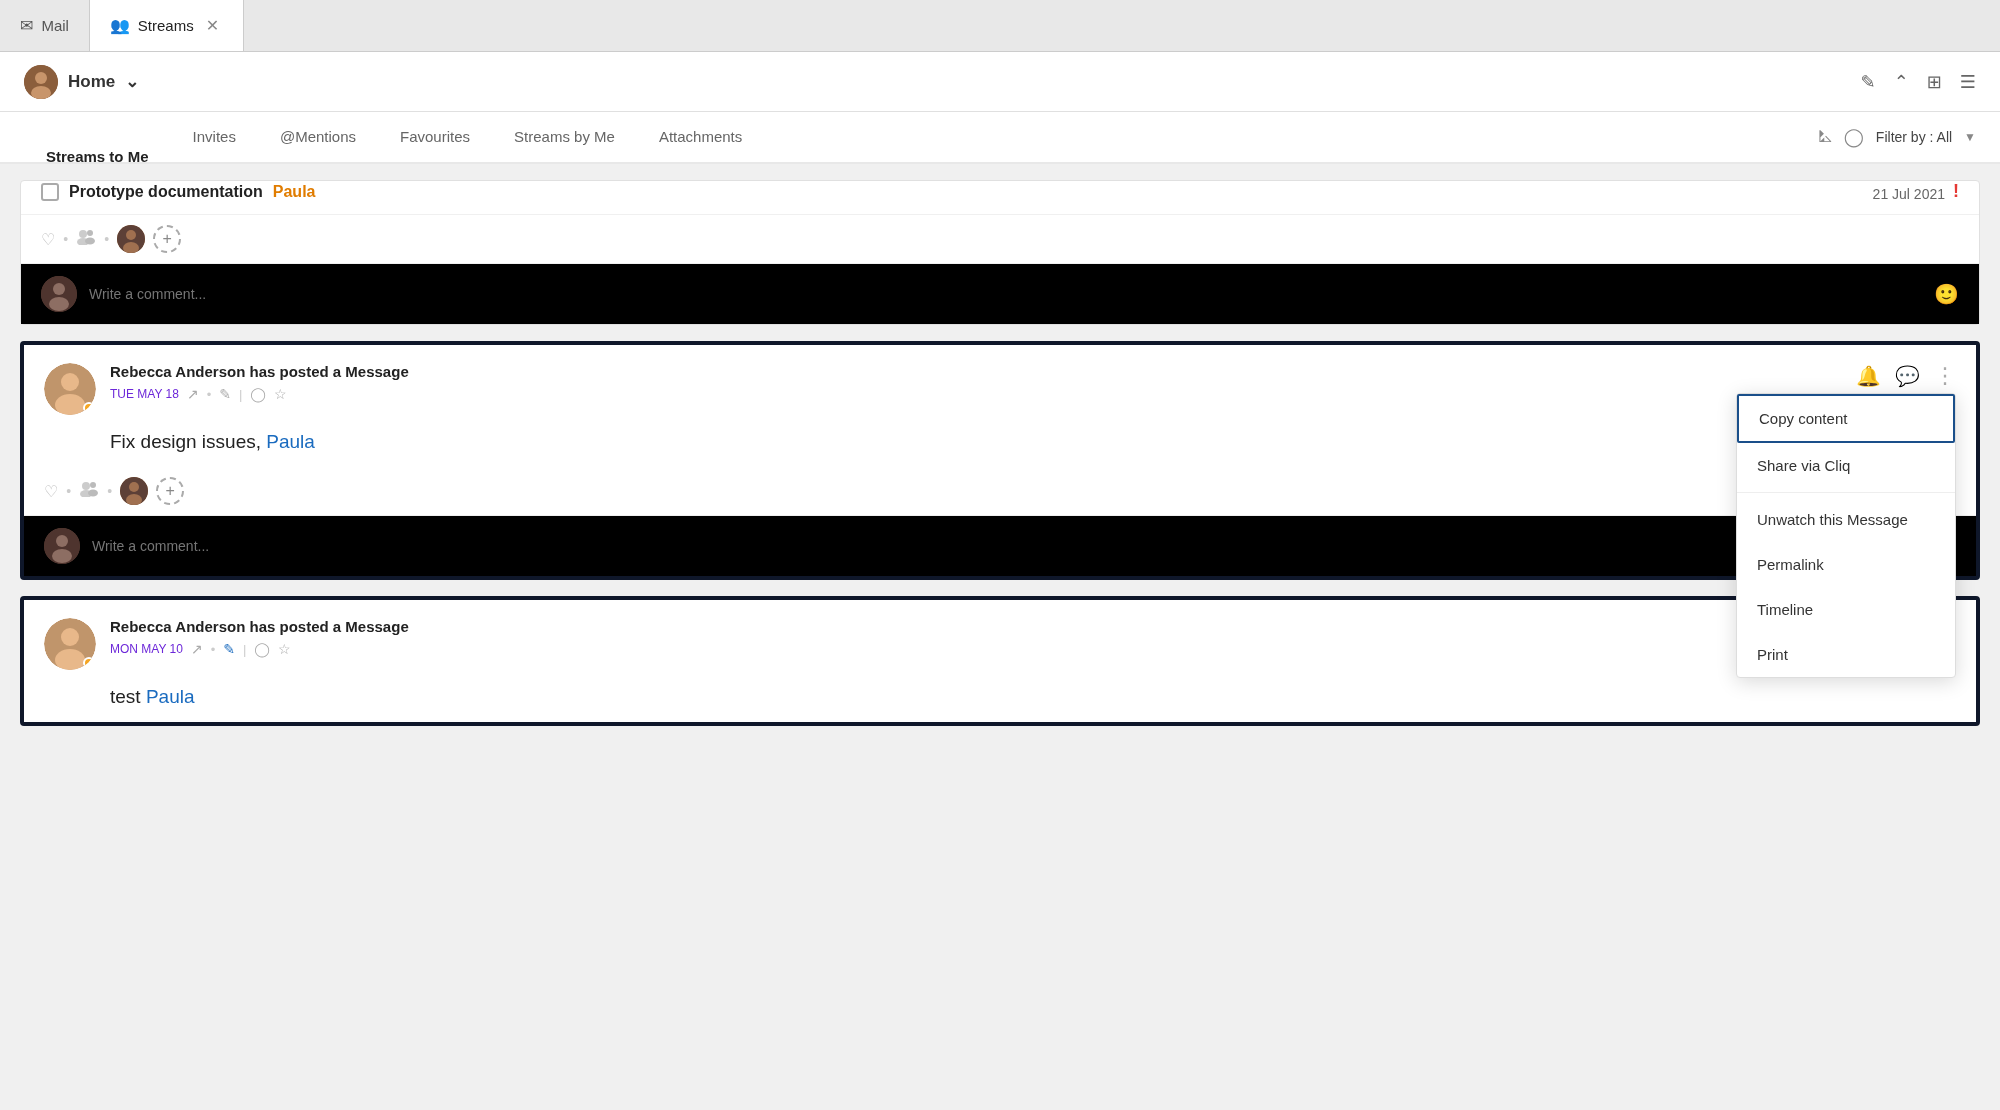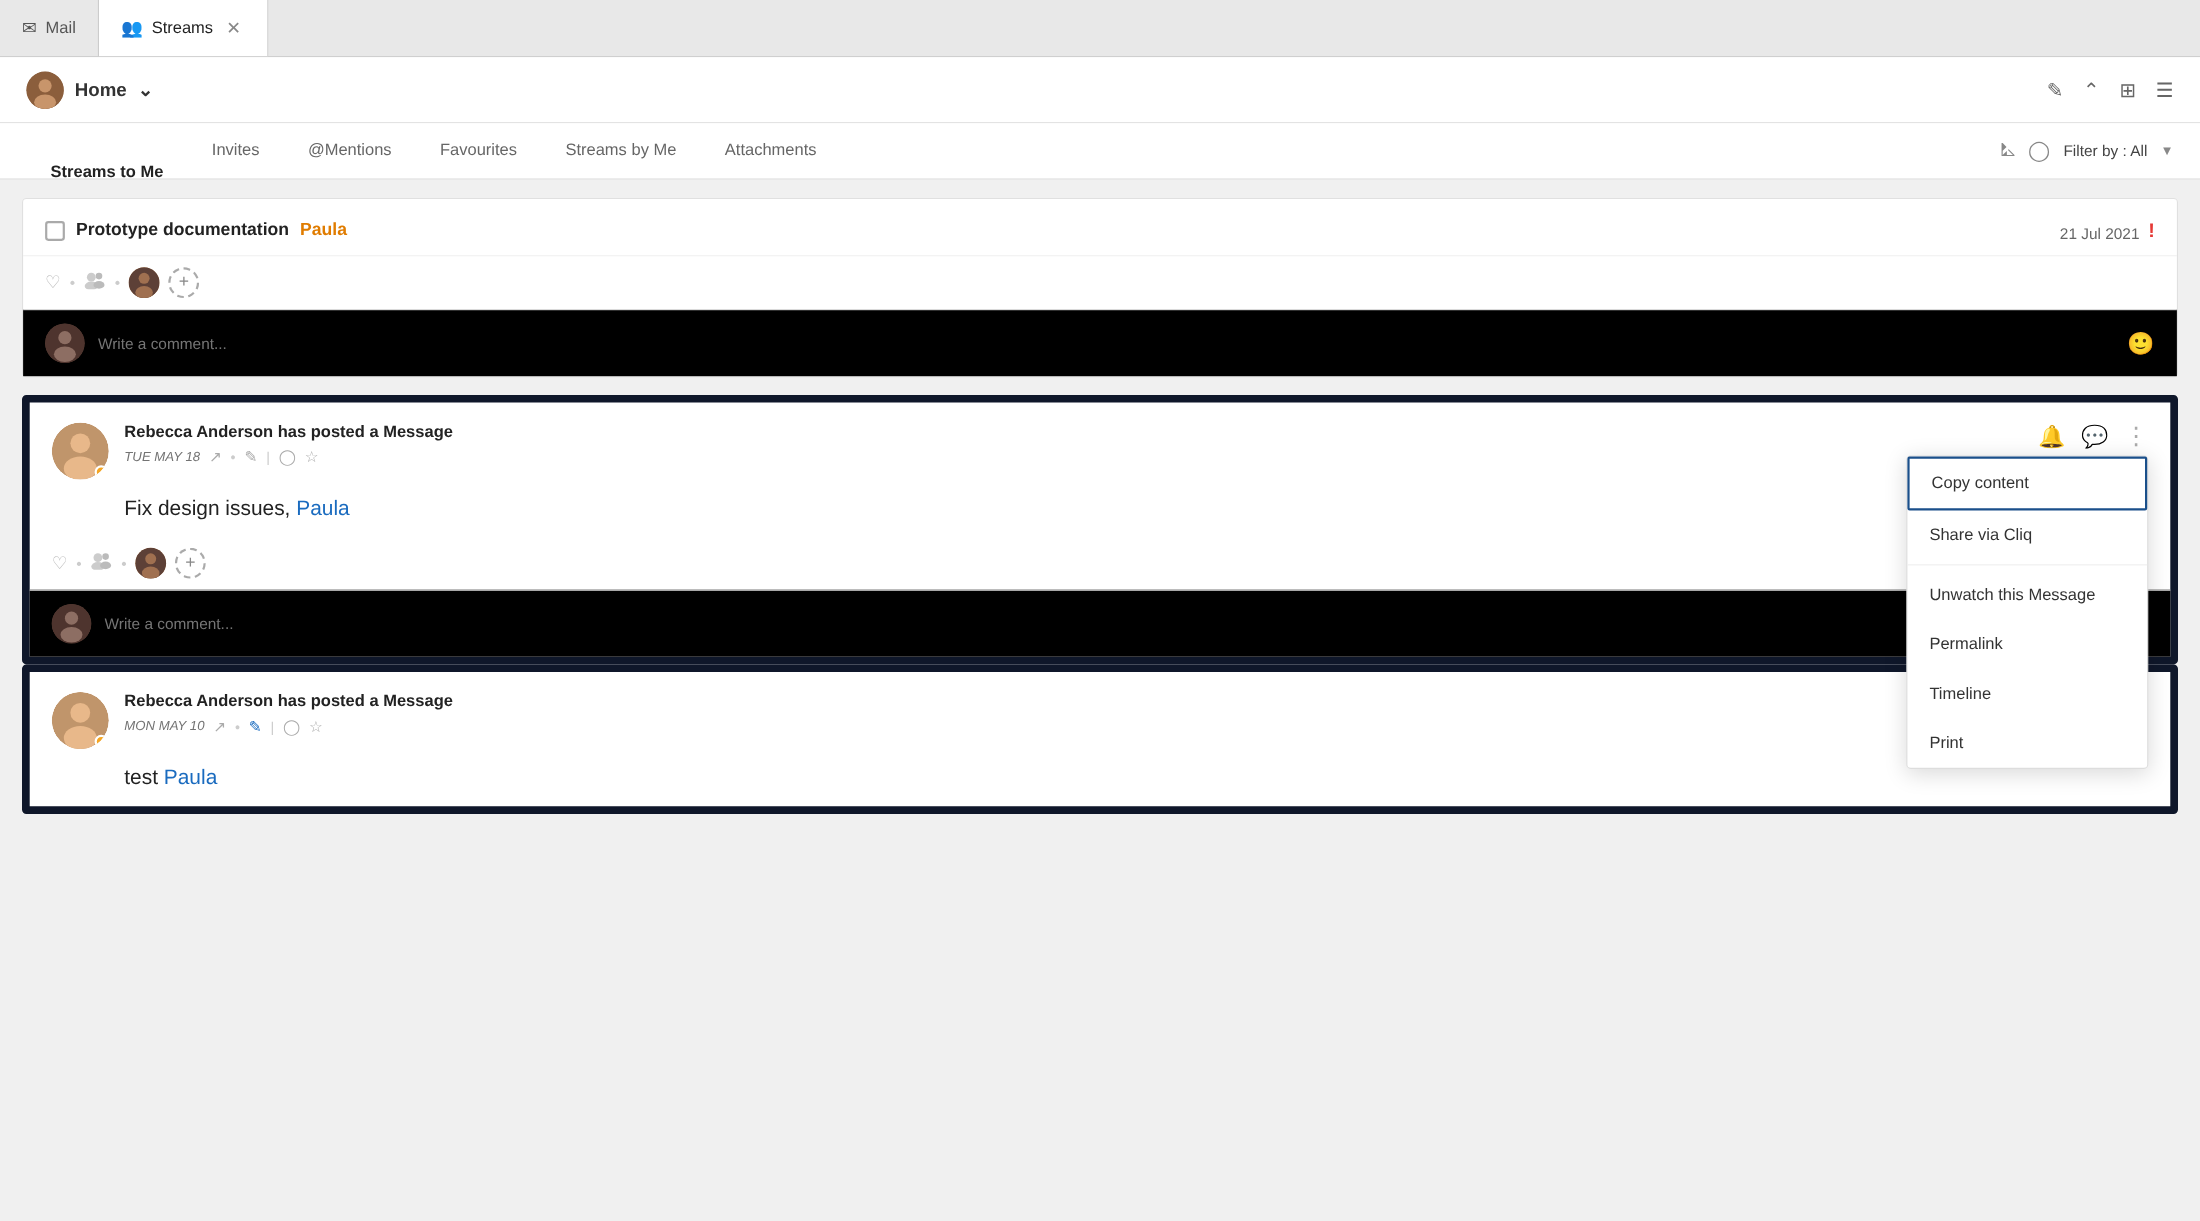--- a/index.html
+++ b/index.html
@@ -136,21 +136,21 @@
       background: #fff;
       border: 1px solid #e0e0e0;
       border-radius: 4px;
       margin-bottom: 16px;
       overflow: visible;
     }
     .stream-card-header {
       display: flex;
       align-items: center;
       justify-content: space-between;
-      padding: 18px 20px 12px;
+      padding: 0 20px 12px;
       border-bottom: 1px solid #f0f0f0;
     }
     .stream-card-title {
       display: flex;
       align-items: center;
       gap: 10px;
       font-size: 16px;
       font-weight: 600;
     }
     .card-checkbox {
@@ -229,22 +229,23 @@
       font-size: 14px;
       color: #999;
       outline: none;
       cursor: text;
     }
     .emoji-icon { font-size: 20px; color: #bbb; cursor: pointer; }
 
     
     .post-card {
       background: #fff;
-      border: 7px solid #0f172a;
+      border: 4px solid #0f172a;
       border-radius: 4px;
+      margin-bottom: 16px;
       position: relative;
     }
     .post-card-header {
       display: flex;
       align-items: flex-start;
       justify-content: space-between;
       padding: 18px 20px 8px;
     }
     .post-header-left {
       display: flex;
@@ -279,21 +280,21 @@
       font-weight: 600;
       color: #222;
     }
     .post-date-row {
       display: flex;
       align-items: center;
       gap: 8px;
       color: #888;
       font-size: 13px;
     }
-    .post-date { font-weight: 500; color: #737373; text-transform: uppercase; font-size: 12px; font-style: italic; }
+    .post-date { font-weight: 500; color: #6d28d9; text-transform: uppercase; font-size: 12px; }
     .post-icon { font-size: 14px; color: #aaa; cursor: pointer; }
     .separator { color: #ccc; }
     .post-header-right {
       display: flex;
       align-items: center;
       gap: 14px;
     }
     .bell-icon, .chat-icon, .more-icon {
       font-size: 20px;
       color: #aaa;

